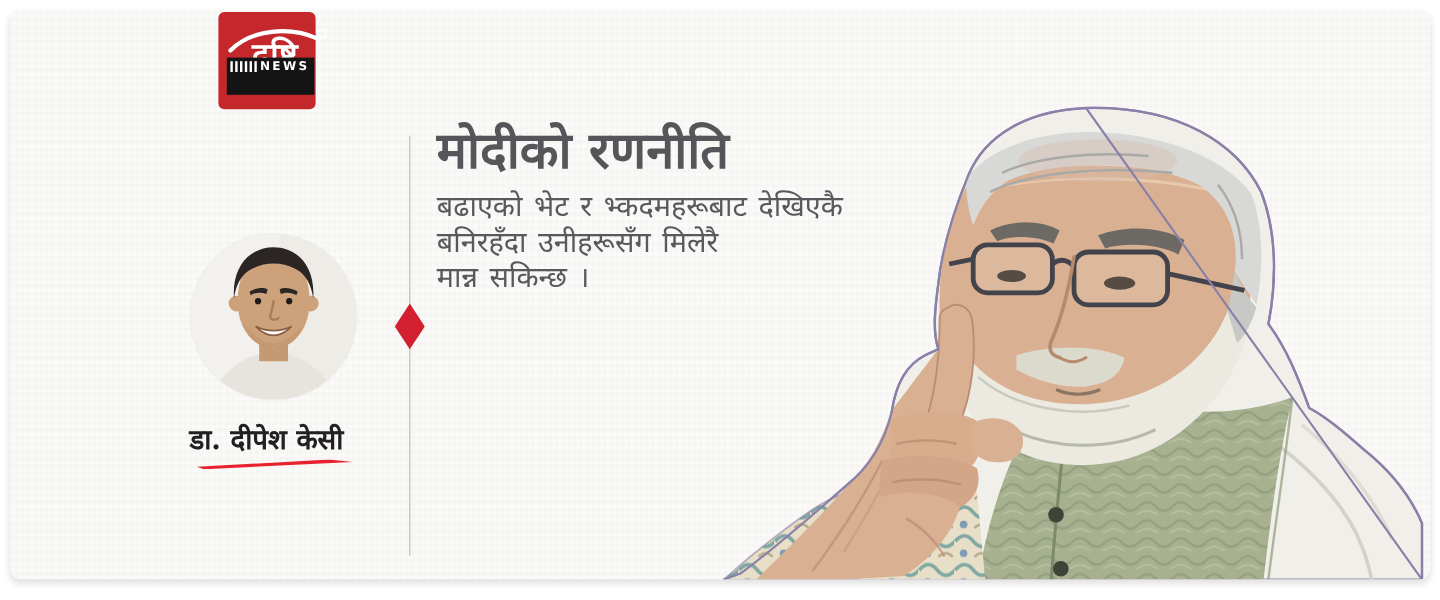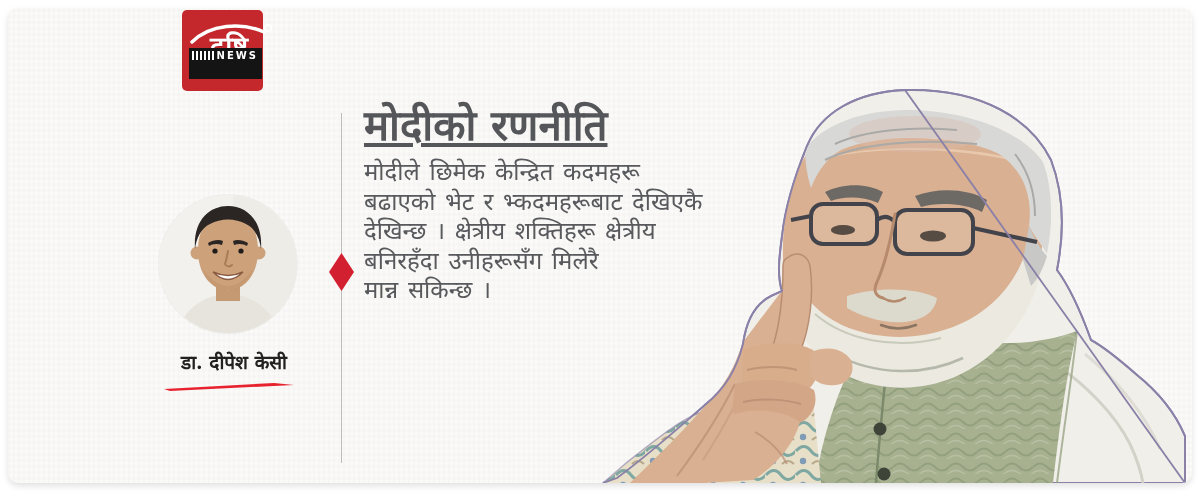--- a/index.html
+++ b/index.html
@@ -37,34 +37,33 @@
   }
   .news-bars{display:flex;gap:2px;margin-right:3px;}
   .news-bars i{display:block;width:2px;height:9px;background:#ffffff;}
   .news-label{color:#ffffff;font-size:10px;font-weight:bold;letter-spacing:2px;line-height:15px;}
   
   .avatar{
     position:absolute;left:151px;top:187px;width:138px;height:138px;border-radius:50%;
     overflow:hidden;background:#f2f0ec;box-shadow:0 0 0 1px rgba(0,0,0,0.04);
   }
   .caption{
-    position:absolute;left:116px;top:341px;width:220px;text-align:center;
-    color:#232021;font-size:19px;font-weight:600;
+    position:absolute;left:104px;top:341px;width:220px;text-align:center;
+    color:#232021;font-size:23px;font-weight:600;
     font-family:"DejaVu Serif","Liberation Serif",serif;
   }
   .caption-underline{position:absolute;left:156px;top:375px;width:130px;height:8px;}
   
   .vline{position:absolute;left:333px;top:105px;width:1px;height:350px;background:#bcbcbc;}
   .diamond{position:absolute;left:321px;top:245px;width:25px;height:38px;}
   
   .title{
     position:absolute;left:356px;top:92px;
     color:#555659;font-size:42px;font-weight:bold;line-height:52px;
     letter-spacing:0px;
-    text-decoration:underline;
   }
   .body-text{
     position:absolute;left:356px;top:150px;width:410px;
     color:#58595c;font-size:24px;line-height:29.5px;word-spacing:2px;
     font-family:"DejaVu Serif","Liberation Serif",serif;
   }
   
   .portrait{position:absolute;left:577px;top:76px;width:607px;height:399px;}
 </style>
 </head>
@@ -116,23 +115,21 @@
     <polygon points="0,6 110,0 130,2 6,8" fill="#e8212e"></polygon>
   </svg>
 
   <div class="vline"></div>
   <svg class="diamond" viewBox="0 0 25 38">
     <polygon points="12.5,0 25,19 12.5,38 0,19" fill="#d32030"></polygon>
   </svg>
 
   <div class="title">मोदीको रणनीति</div>
   <div class="body-text">
-      <div>मोदीले छिमेक केन्द्रित कदमहरू</div>
       <div>बढाएको भेट र भ्कदमहरूबाट देखिएकै</div>
-      <div>देखिन्छ । क्षेत्रीय शक्तिहरू क्षेत्रीय</div>
       <div>बनिरहँदा उनीहरूसँग मिलेरै</div>
       <div>मान्न सकिन्छ ।</div>
     </div>
 
   <svg class="portrait" viewBox="0 0 607 399">
     <defs>
       <pattern id="shawlPat" patternUnits="userSpaceOnUse" width="30" height="24">
         <rect width="30" height="24" fill="#e8dfc9"></rect>
         <path d="M1,7 q8,-9 15,0 t15,0" stroke="#7ea8a1" stroke-width="3" fill="none"></path>
         <circle cx="8" cy="17" r="3.2" fill="#6c90b2" opacity="0.85"></circle>

